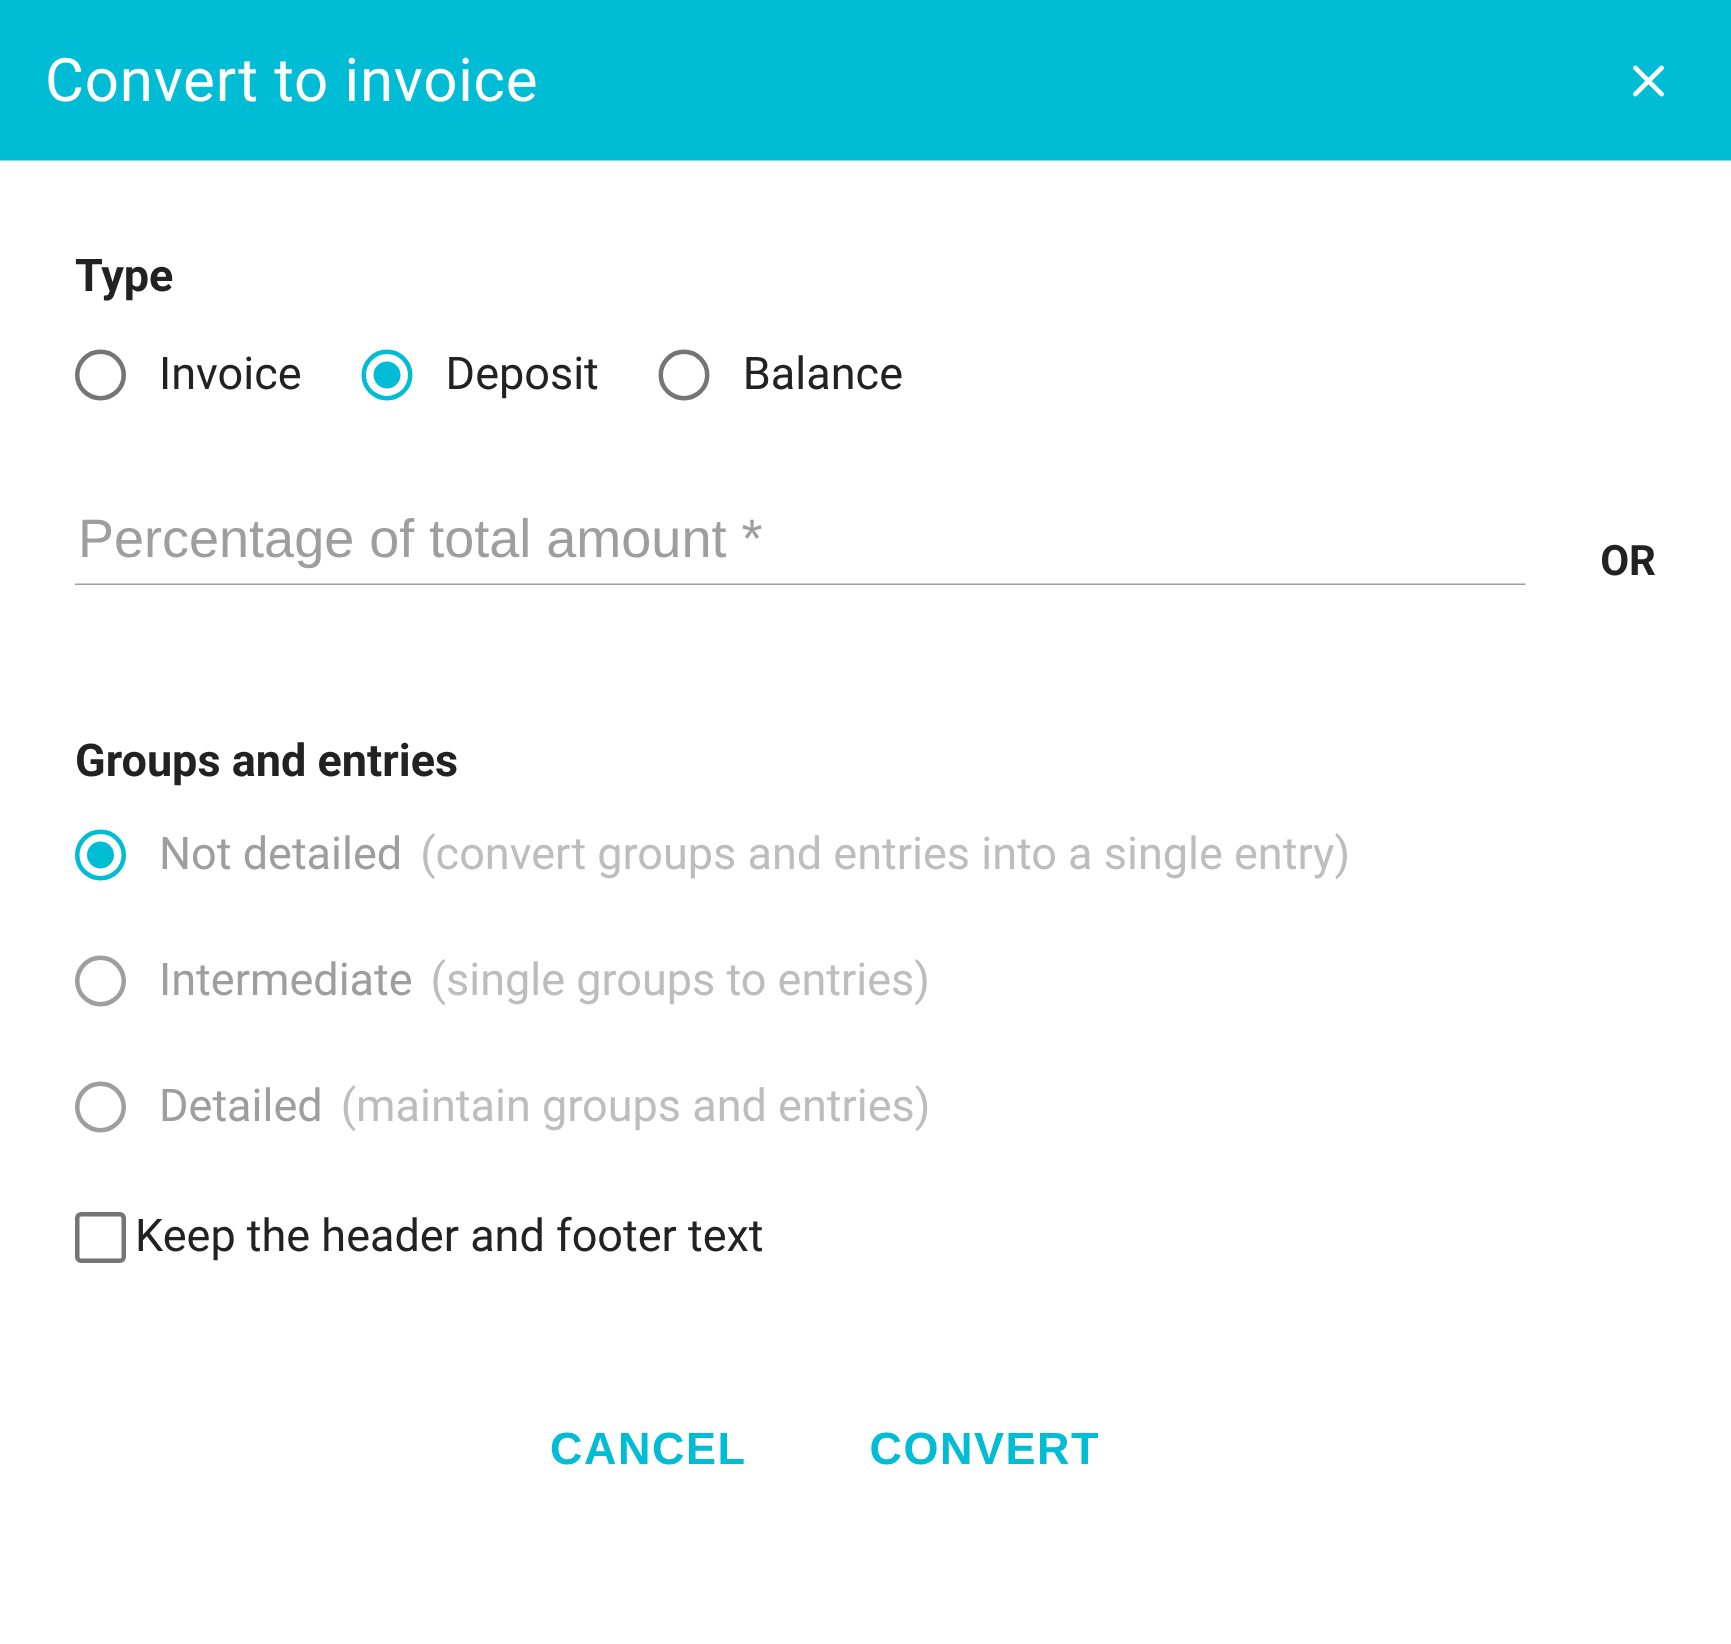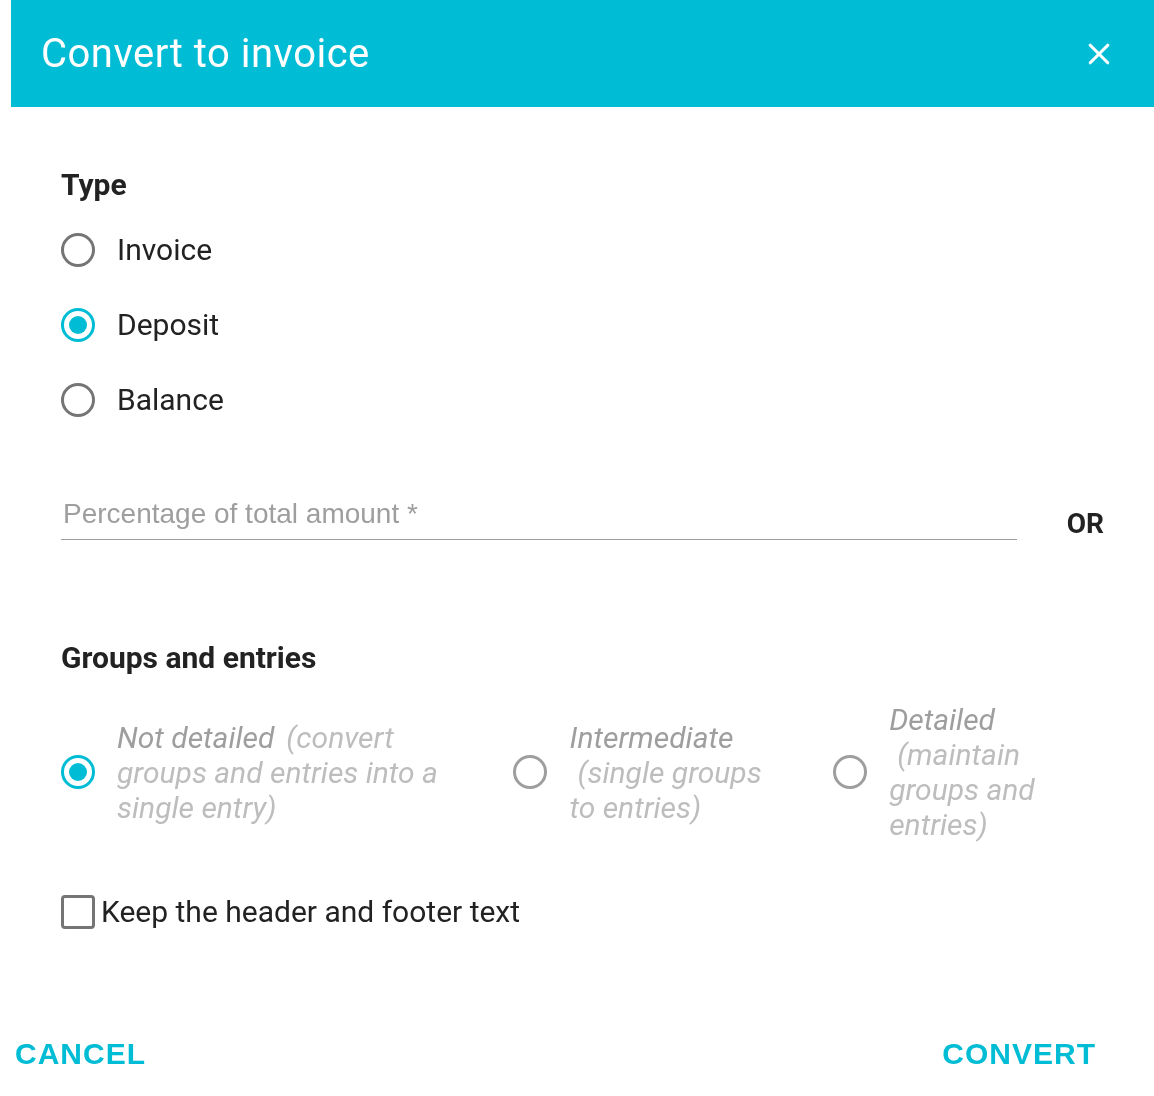--- a/index.html
+++ b/index.html
@@ -6,21 +6,20 @@
   html, body {
     margin: 0;
     padding: 0;
     font-family: -apple-system, BlinkMacSystemFont, "Segoe UI", Roboto, Helvetica, Arial, sans-serif;
     color: #222;
     background: #fff;
   }
   .dialog {
     width: 1154px;
     background: #fff;
-    padding-left: 11px;
   }
   .header {
     background: #00bcd4;
     color: #fff;
     display: flex;
     justify-content: space-between;
     align-items: center;
     padding: 30px 40px 30px 30px;
   }
   .header-title {
@@ -39,21 +38,20 @@
   }
   .section-title {
     font-size: 30px;
     font-weight: 700;
     margin: 0 0 30px 0;
   }
   .radio-row {
     display: flex;
     gap: 40px;
     margin-bottom: 70px;
-    flex-direction: column;
   }
   .radio-option {
     display: flex;
     align-items: center;
     gap: 22px;
     cursor: pointer;
   }
   .radio-outer {
     width: 34px;
     height: 34px;
@@ -86,21 +84,21 @@
   .underline-input-wrap {
     flex: 1;
     position: relative;
     border-bottom: 1px solid #9e9e9e;
     padding-bottom: 8px;
   }
   .underline-input {
     width: 100%;
     border: none;
     outline: none;
-    font-size: 28px;
+    font-size: 36px;
     color: #0f172a;
     background: transparent;
   }
   .underline-input::placeholder {
     color: #9e9e9e;
   }
   .or-sep {
     font-size: 28px;
     font-weight: 700;
     color: #222;
@@ -111,24 +109,23 @@
   .groups-section {
     margin-top: 10px;
   }
   .groups-title {
     font-size: 30px;
     font-weight: 700;
     margin-bottom: 27px;
   }
   .radio-list {
     display: flex;
-    flex-direction: row;
+    flex-direction: column;
     gap: 49px;
     margin-bottom: 52px;
-    font-style: italic;
   }
   .radio-list .radio-option .radio-label {
     font-size: 30px;
     color: #9e9e9e;
   }
   .radio-list .radio-option .radio-hint {
     font-size: 30px;
     color: #bdbdbd;
     margin-left: 8px;
   }
@@ -151,21 +148,21 @@
     border: 3px solid #757575;
     border-radius: 4px;
     flex-shrink: 0;
   }
   .checkbox-label {
     font-size: 30px;
     color: #222;
   }
   .actions {
     display: flex;
-    justify-content: space-between;
+    justify-content: center;
     gap: 74px;
     padding-right: 54px;
     padding-bottom: 16px;
   }
   .action-btn {
     background: none;
     border: none;
     font-size: 30px;
     font-weight: 600;
     letter-spacing: 1px;

